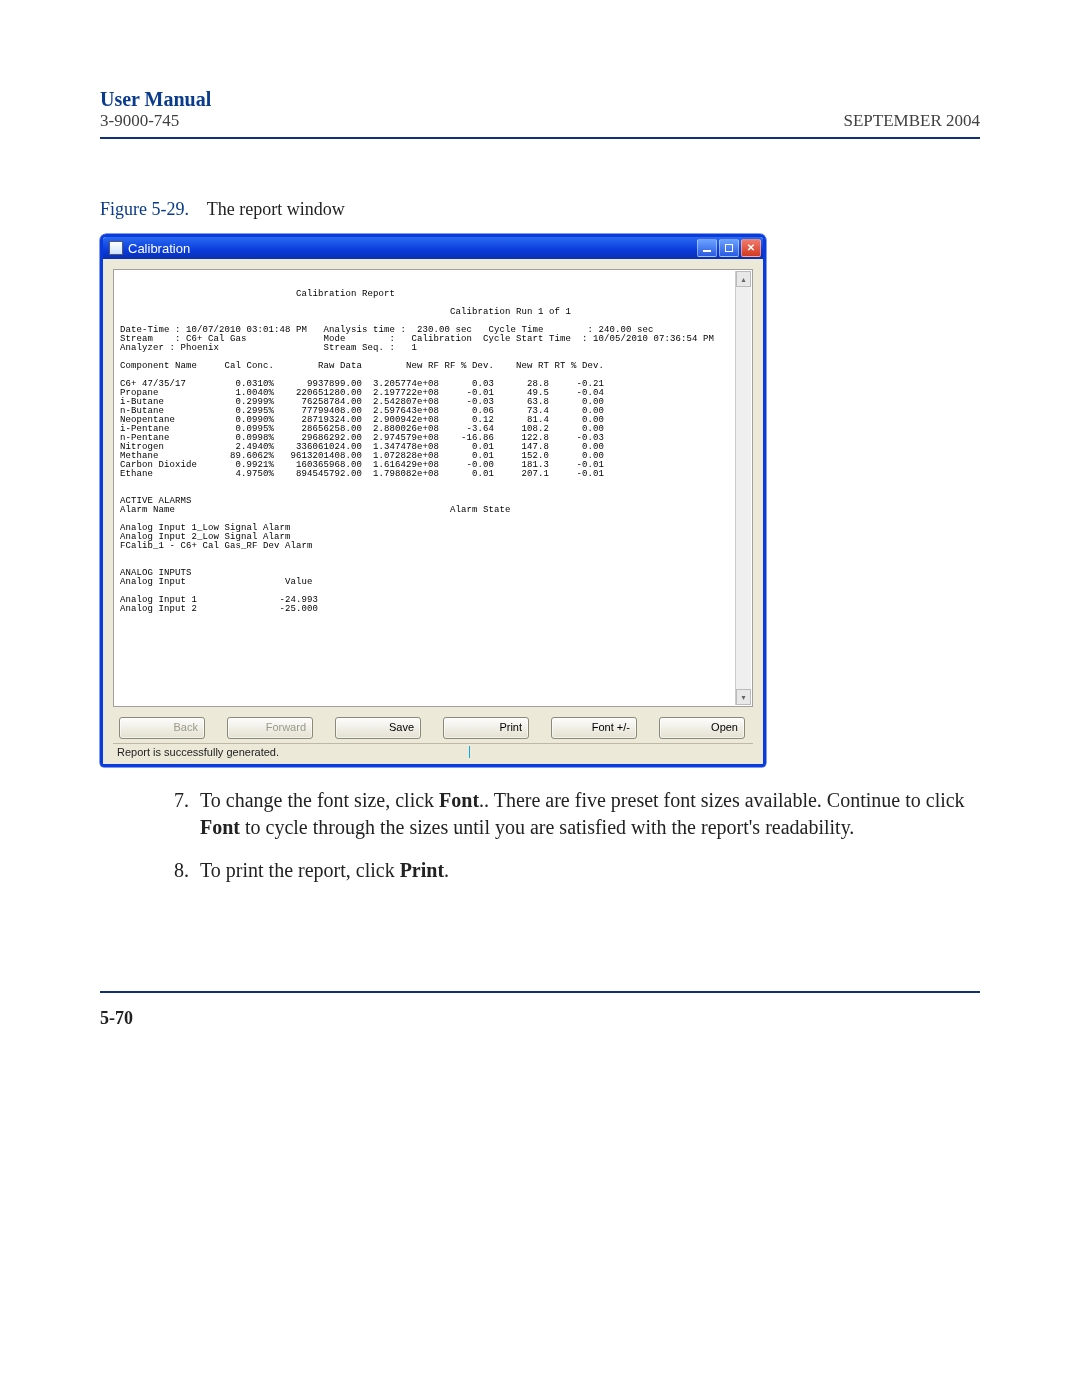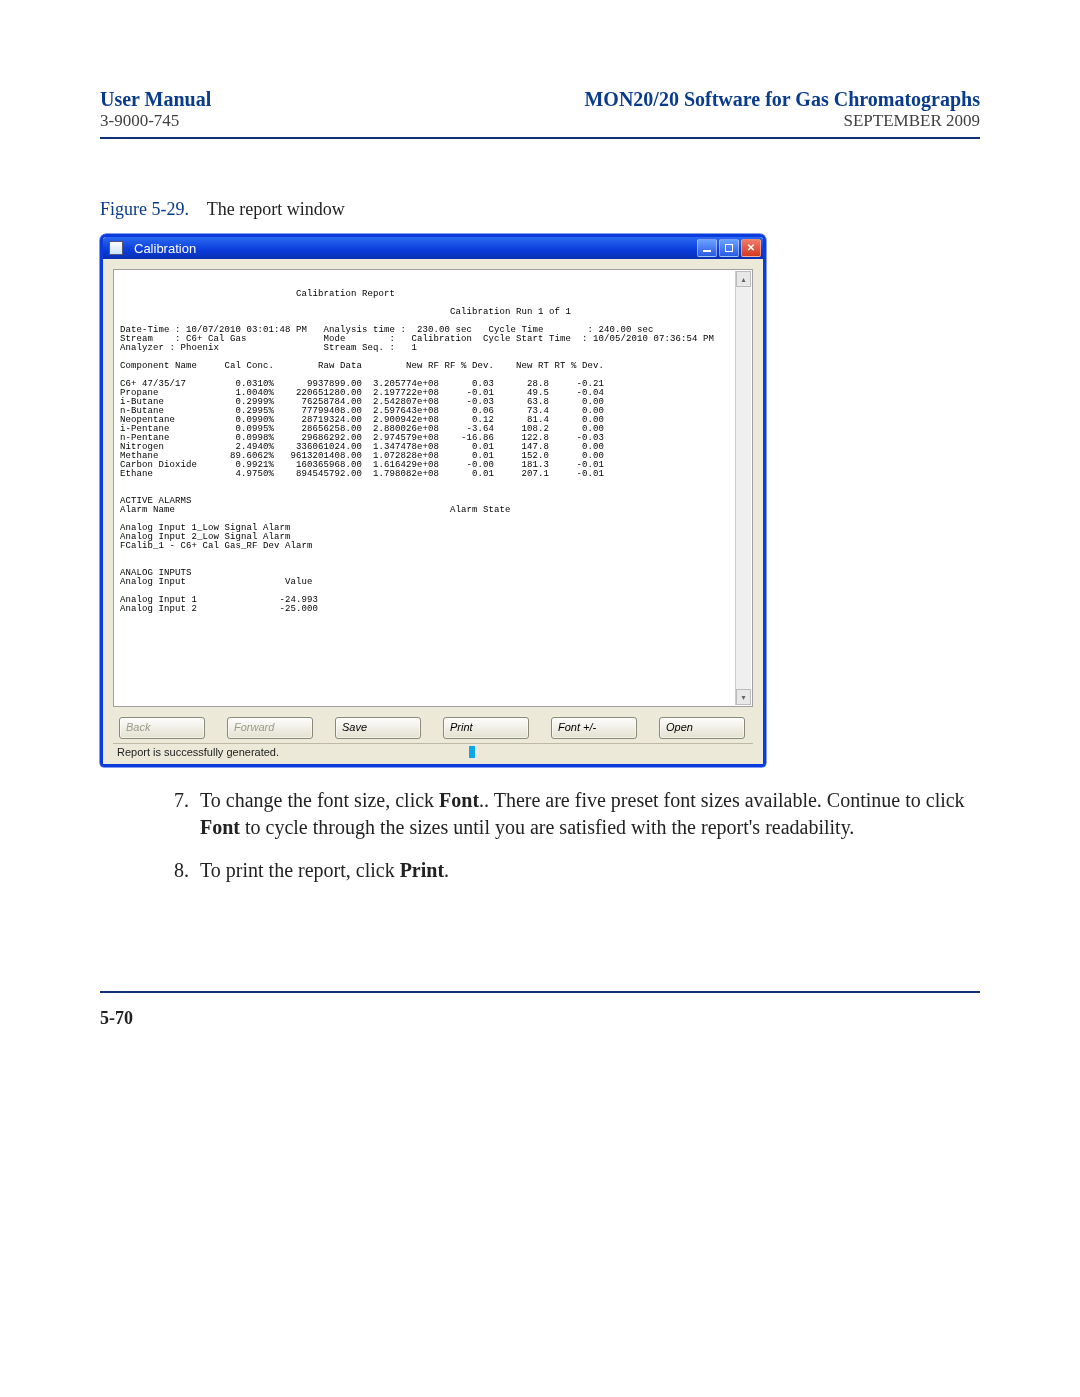--- a/index.html
+++ b/index.html
@@ -64,21 +64,21 @@
   .titlebar {
     background: linear-gradient(#2a6af0, #0a3bdc 60%, #0930b0);
     color: #fff;
     font-size: 13px;
     height: 22px;
     display: flex;
     align-items: center;
     padding: 0 2px 0 6px;
     justify-content: space-between;
   }
-  .titlebar .twrap { display:flex; align-items:center; gap:11px;}
+  .titlebar .twrap { display:flex; align-items:center; gap:5px;}
   .app-icon {
     width: 12px; height: 12px;
     display:inline-block;
     background: linear-gradient(#fff,#cde3ff);
     border:1px solid #557;
   }
   .win-btns { display:flex; gap:2px;}
   .win-btn {
     width: 18px; height: 16px;
     border: 1px solid #fff6;
@@ -138,38 +138,37 @@
     align-items:center;
   }
   .btn {
     min-width: 72px;
     height: 20px;
     font-size: 11px;
     background: linear-gradient(#fdfdfd,#e4e1d0);
     border: 1px solid #8a8a7a;
     border-radius: 3px;
     color:#000;
-    text-align:left;
+    text-align:right;
     line-height:18px;
     padding:0 6px;
     box-shadow: inset 0 0 0 1px #fff8;
-    font-style: italic;
   }
   .btn.disabled { color:#9a9a8a; }
   .statusbar {
     border-top: 1px solid #bdb9a6;
     background:#ece9d8;
     font-size: 11px;
     color:#222;
     padding: 2px 4px;
     display:flex;
   }
   .statusbar .cell1 {
     flex:0 0 55%;
-    border-right:6px solid #0ea5e9;
+    border-right:1px solid #0ea5e9;
     padding-right:4px;
   }
   .statusbar .cell2 { flex:1; }
 
   .body-text {
     margin-top: 17px;
     margin-left: 60px;
     font-size: 20px;
     line-height: 1.35;
   }
@@ -198,22 +197,21 @@
 <body>
 
 <div class="page">
 
   <div class="doc-header">
     <div class="left">
       <div class="title">User Manual</div>
       <div class="sub">3-9000-745</div>
     </div>
     <div class="right">
-      <div class="title">MON20/20 Software for Gas Chromatographs</div>
-      <div class="sub">SEPTEMBER 2009</div>
+      <div class="sub">SEPTEMBER 2004</div>
     </div>
   </div>
   <hr class="rule">
 
   <div class="fig-caption">
     <span class="cap-label">Figure 5-29.</span>
     <span>&nbsp;&nbsp;</span>
     <span>The report window</span>
   </div>
 

